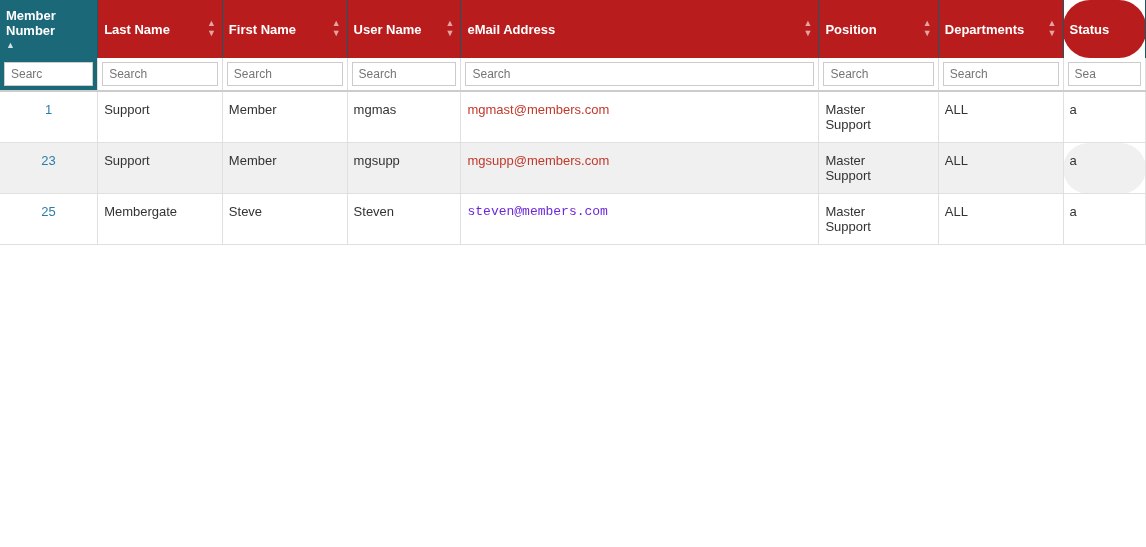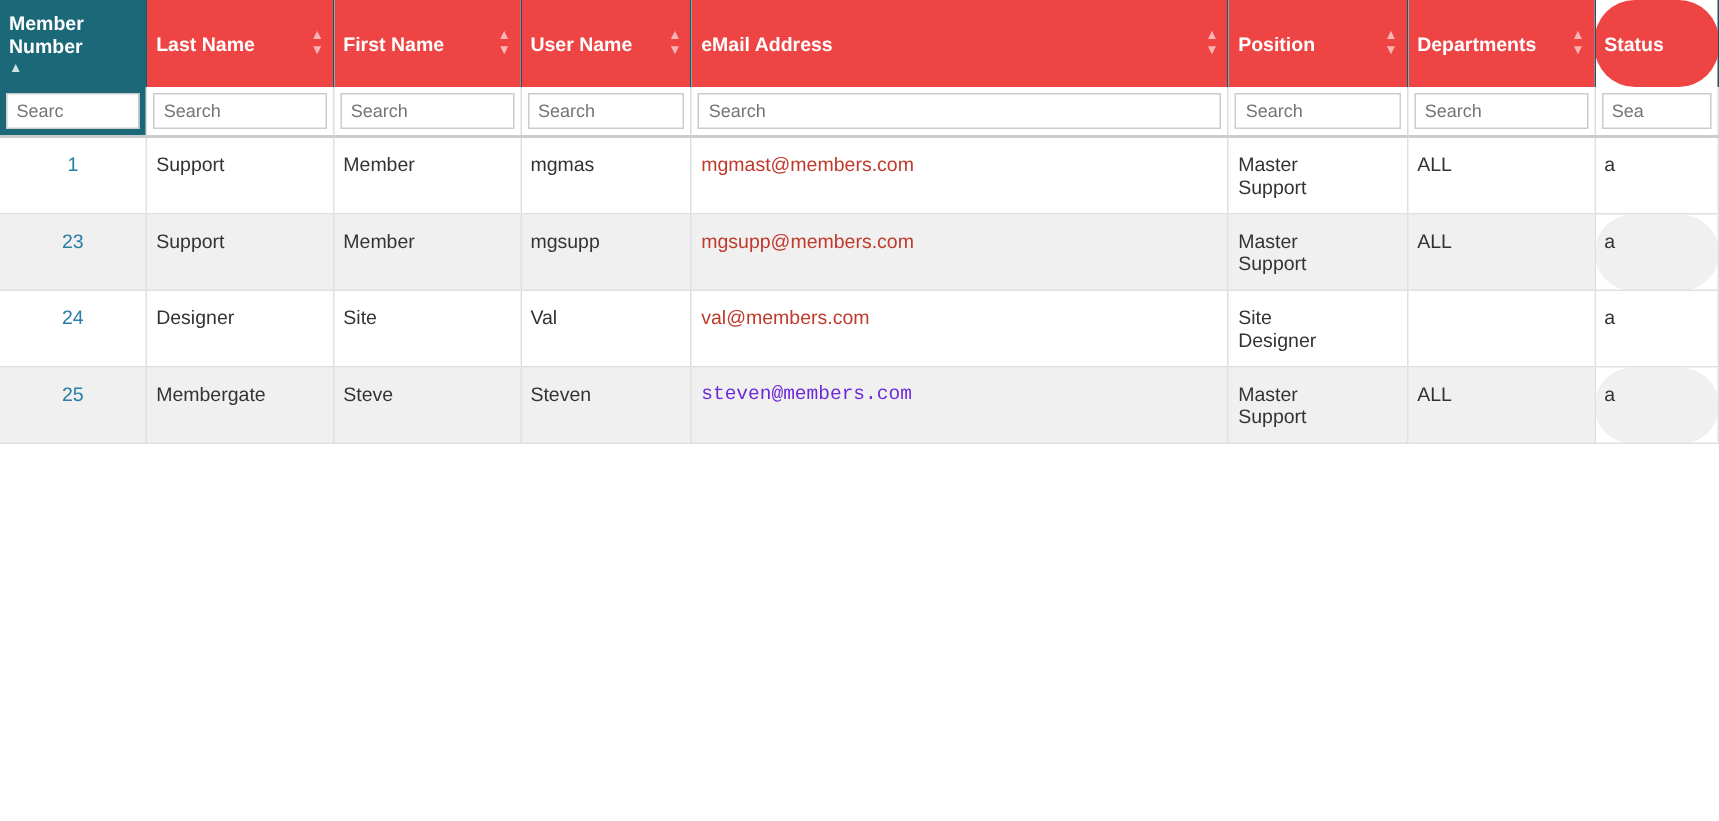--- a/index.html
+++ b/index.html
@@ -12,21 +12,21 @@
     .table-container {
       width: 1146px;
       overflow: hidden;
     }
     table {
       width: 100%;
       border-collapse: collapse;
       table-layout: fixed;
     }
     thead tr.header-row th {
-      background-color: #ef4444;
+      background-color: #b91c1c;
       color: #fff;
       font-weight: bold;
       padding: 8px 6px;
       text-align: left;
       border-right: 1px solid #155a68;
       position: relative;
       vertical-align: middle;
     }
     thead tr.search-row th {
       background: #fff;
@@ -228,30 +228,20 @@
           <td class="member-number col-member">23</td>
           <td class="col-lastname">Support</td>
           <td class="col-firstname">Member</td>
           <td class="col-username">mgsupp</td>
           <td class="col-email email-cell" style="color: rgb(192, 57, 43);">mgsupp@members.com</td>
           <td class="col-position">Master<br>Support</td>
           <td class="col-dept">ALL</td>
           <td class="col-status">a</td>
         </tr>
         <tr>
-          <td class="member-number col-member">24</td>
-          <td class="col-lastname">Designer</td>
-          <td class="col-firstname">Site</td>
-          <td class="col-username">Val</td>
-          <td class="col-email email-cell" style="color: rgb(192, 57, 43);">val@members.com</td>
-          <td class="col-position">Site<br>Designer</td>
-          <td class="col-dept"></td>
-          <td class="col-status">a</td>
-        </tr>
-        <tr>
           <td class="member-number col-member">25</td>
           <td class="col-lastname">Membergate</td>
           <td class="col-firstname">Steve</td>
           <td class="col-username">Steven</td>
           <td class="col-email email-cell" style="color: #6d28d9; font-family: Liberation Mono, monospace;">steven@members.com</td>
           <td class="col-position">Master<br>Support</td>
           <td class="col-dept">ALL</td>
           <td class="col-status">a</td>
         </tr>
       </tbody>

